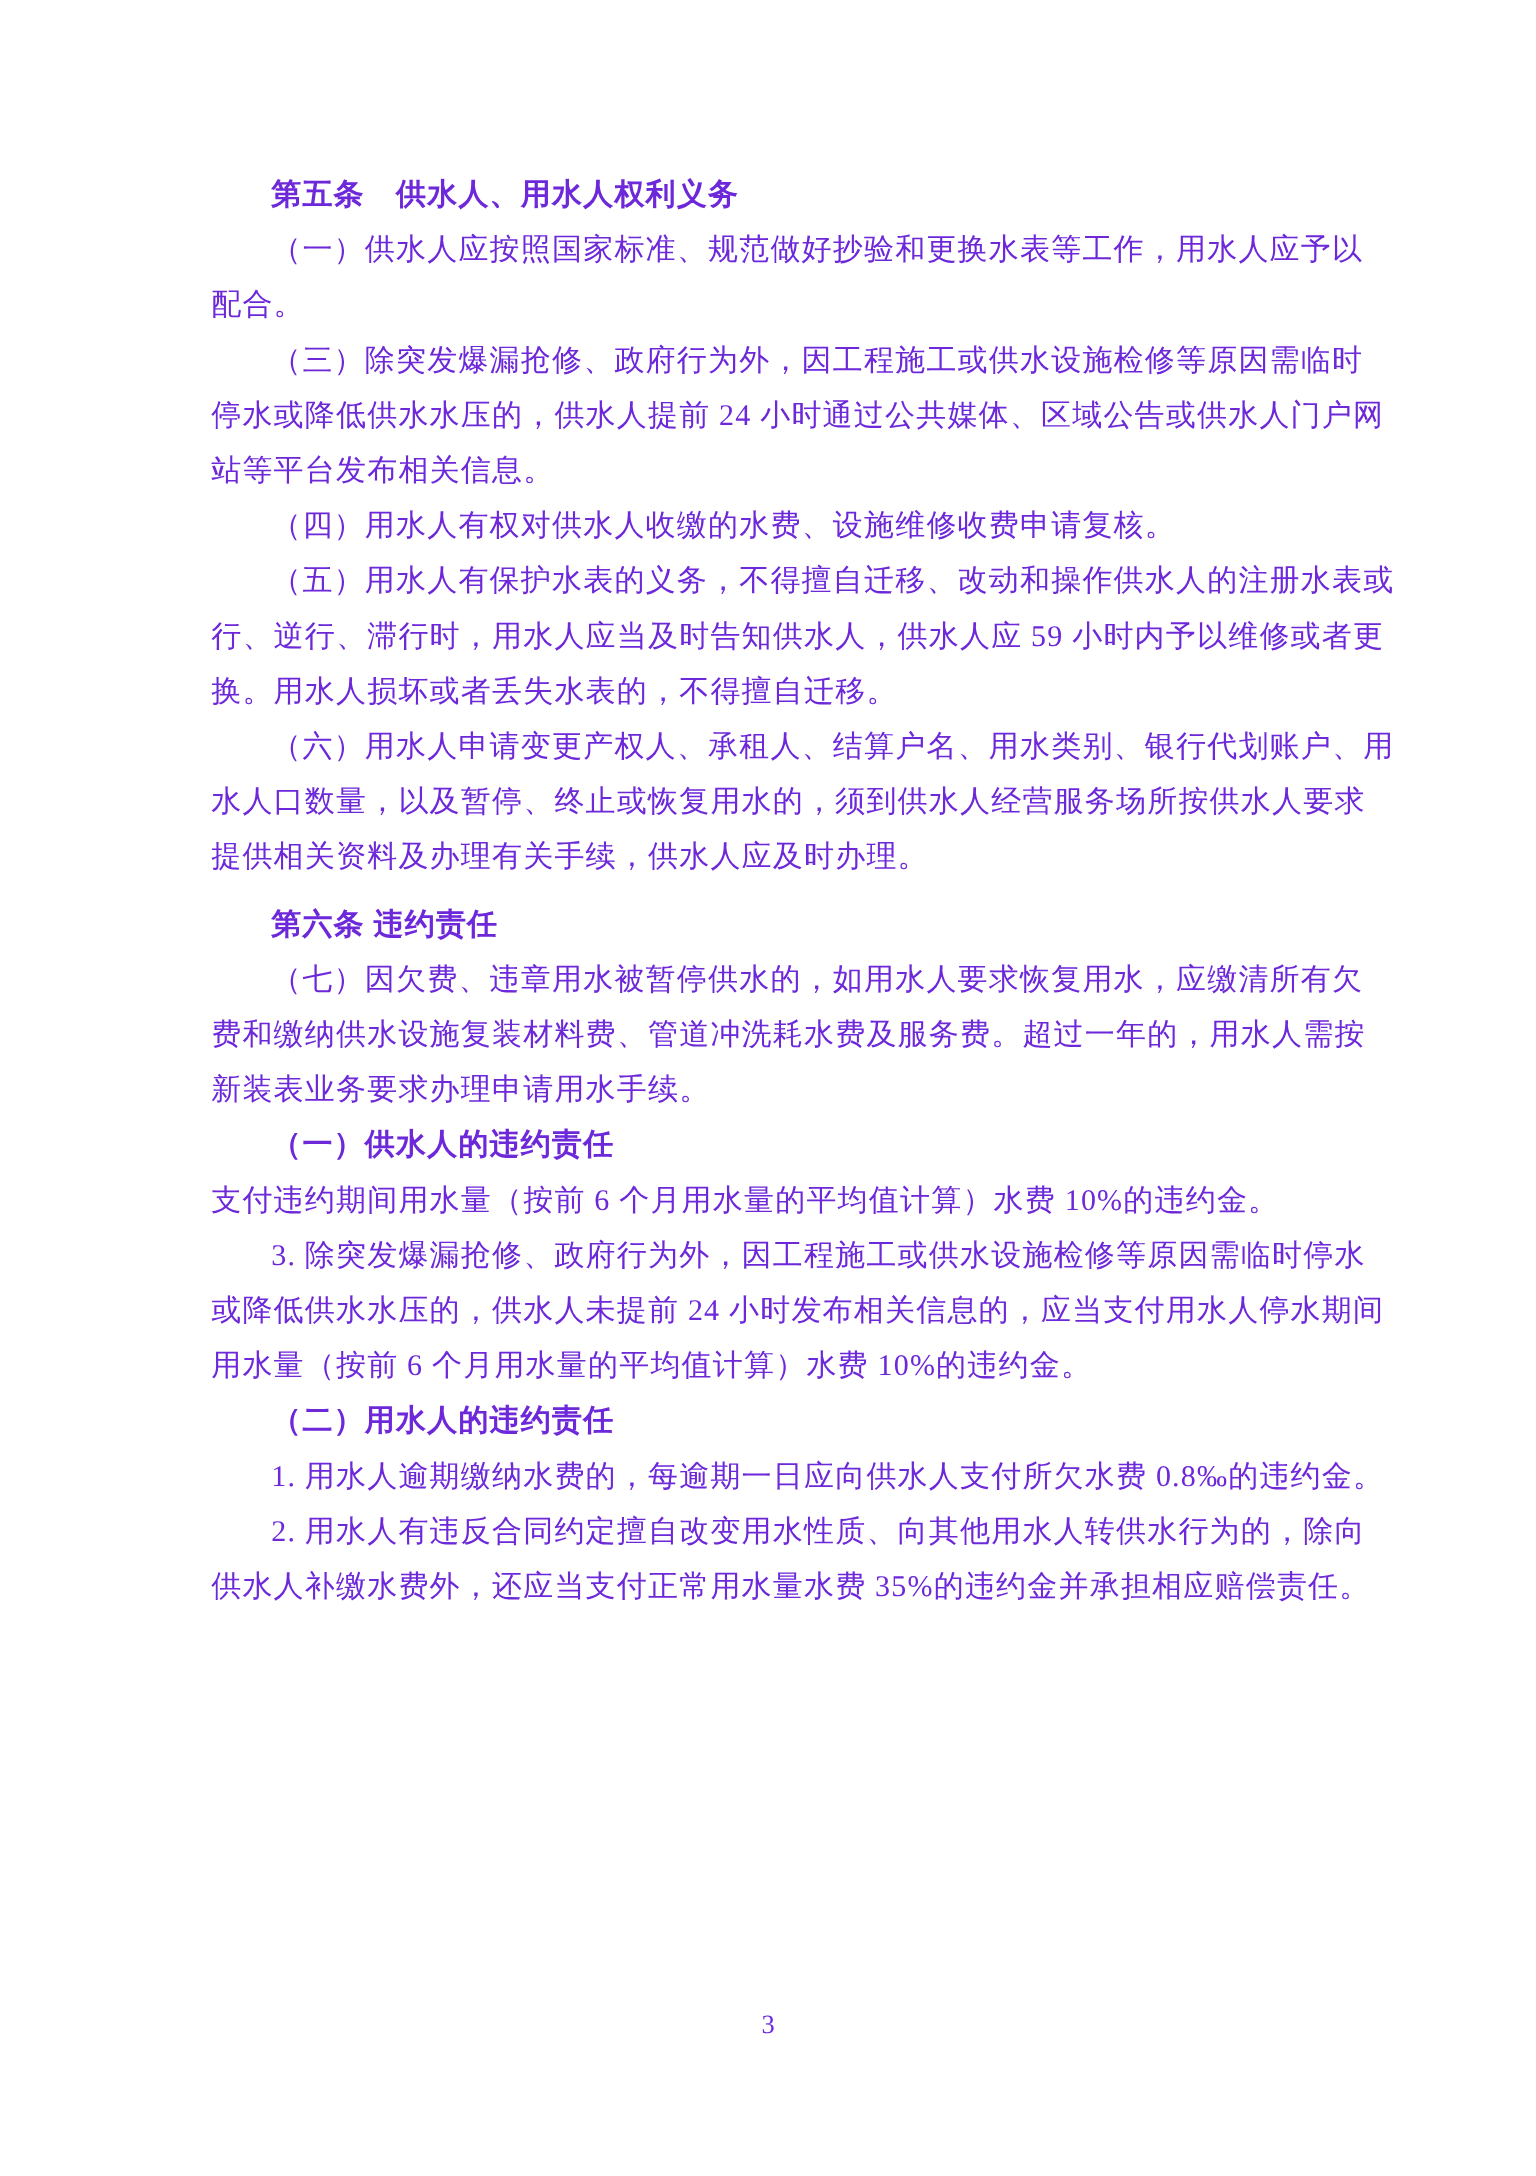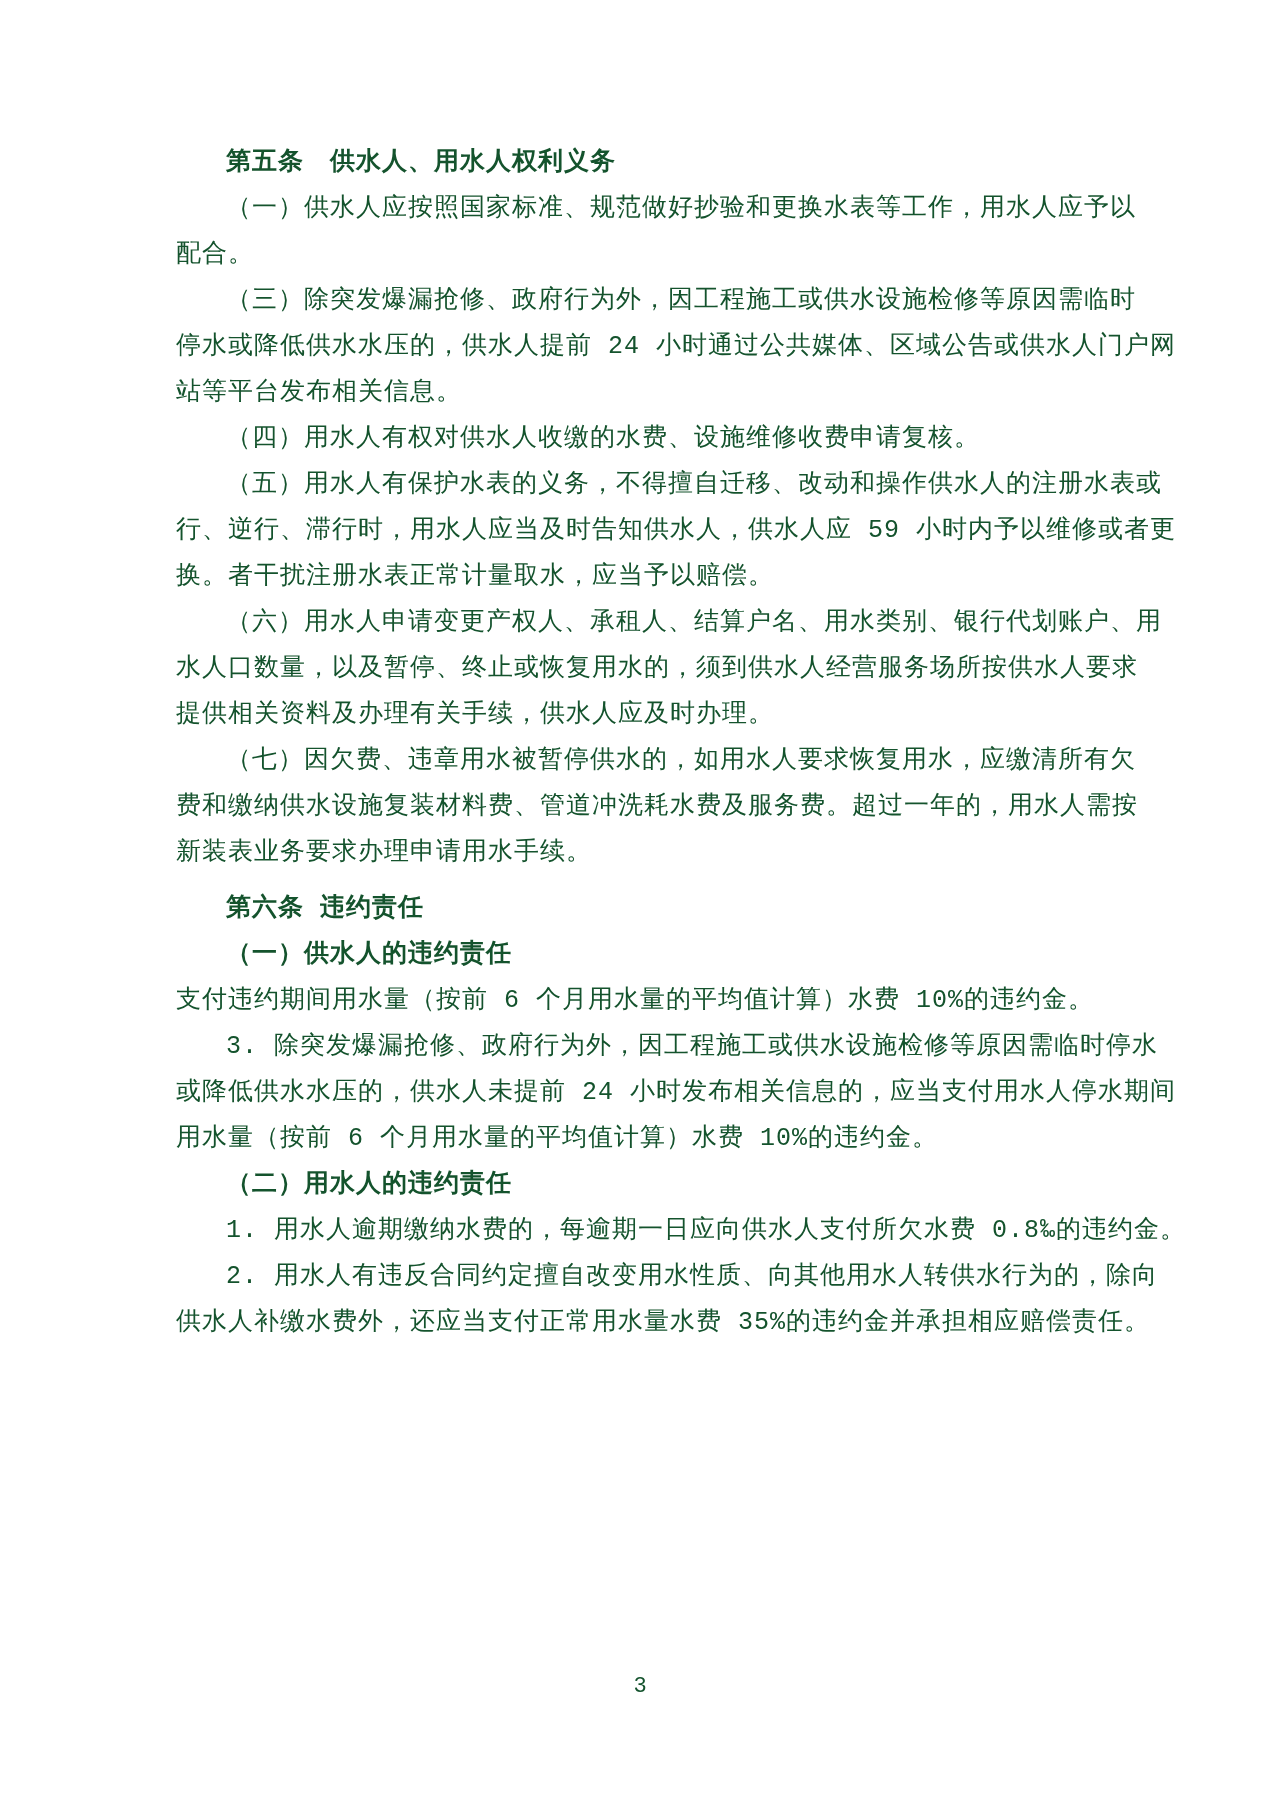--- a/index.html
+++ b/index.html
@@ -5,22 +5,22 @@
   html, body {
     margin: 0;
     padding: 0;
     background: #ffffff;
   }
   .page {
     position: relative;
     width: 1280px;
     height: 1813px;
     background: #ffffff;
-    color: #14532d;
-    font-family: Liberation Mono, monospace;
+    color: #6d28d9;
+    font-family: Liberation Serif, serif;
     overflow: hidden;
   }
   .content {
     position: absolute;
     left: 176px;
     top: 140px;
     width: 960px;
     font-size: 25px;
     letter-spacing: 1px;
   }
@@ -60,34 +60,34 @@
         <div class="line first">（三）除突发爆漏抢修、政府行为外，因工程施工或供水设施检修等原因需临时</div>
         <div class="line">停水或降低供水水压的，供水人提前 24 小时通过公共媒体、区域公告或供水人门户网</div>
         <div class="line">站等平台发布相关信息。</div>
       </div>
       <div class="block para">
         <div class="line first">（四）用水人有权对供水人收缴的水费、设施维修收费申请复核。</div>
       </div>
       <div class="block para">
         <div class="line first">（五）用水人有保护水表的义务，不得擅自迁移、改动和操作供水人的注册水表或</div>
         <div class="line">行、逆行、滞行时，用水人应当及时告知供水人，供水人应 59 小时内予以维修或者更</div>
-        <div class="line">换。者干扰注册水表正常计量取水，应当予以赔偿。</div>
+        <div class="line">换。用水人损坏或者丢失水表的，不得擅自迁移。</div>
       </div>
       <div class="block para">
         <div class="line first">（六）用水人申请变更产权人、承租人、结算户名、用水类别、银行代划账户、用</div>
         <div class="line">水人口数量，以及暂停、终止或恢复用水的，须到供水人经营服务场所按供水人要求</div>
         <div class="line">提供相关资料及办理有关手续，供水人应及时办理。</div>
       </div>
+      <div class="block heading not-first">
+        <div class="line first">第六条 违约责任</div>
+      </div>
       <div class="block para">
         <div class="line first">（七）因欠费、违章用水被暂停供水的，如用水人要求恢复用水，应缴清所有欠</div>
         <div class="line">费和缴纳供水设施复装材料费、管道冲洗耗水费及服务费。超过一年的，用水人需按</div>
         <div class="line">新装表业务要求办理申请用水手续。</div>
-      </div>
-      <div class="block heading not-first">
-        <div class="line first">第六条 违约责任</div>
       </div>
       <div class="block subheading">
         <div class="line first">（一）供水人的违约责任</div>
       </div>
       <div class="block para">
         <div class="line">支付违约期间用水量（按前 6 个月用水量的平均值计算）水费 10%的违约金。</div>
       </div>
       <div class="block para">
         <div class="line first">3. 除突发爆漏抢修、政府行为外，因工程施工或供水设施检修等原因需临时停水</div>
         <div class="line">或降低供水水压的，供水人未提前 24 小时发布相关信息的，应当支付用水人停水期间</div>

